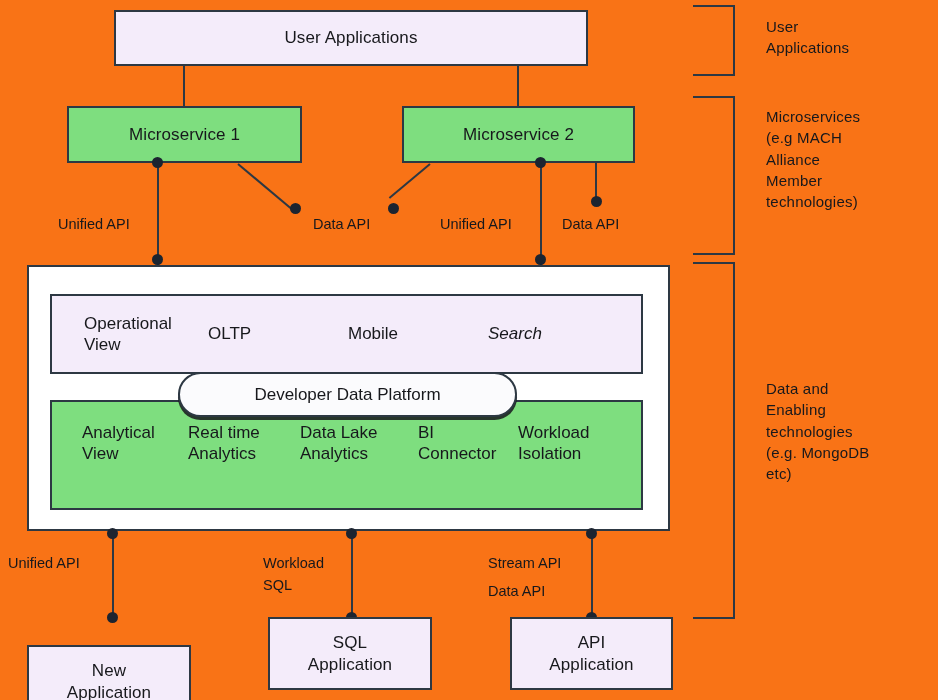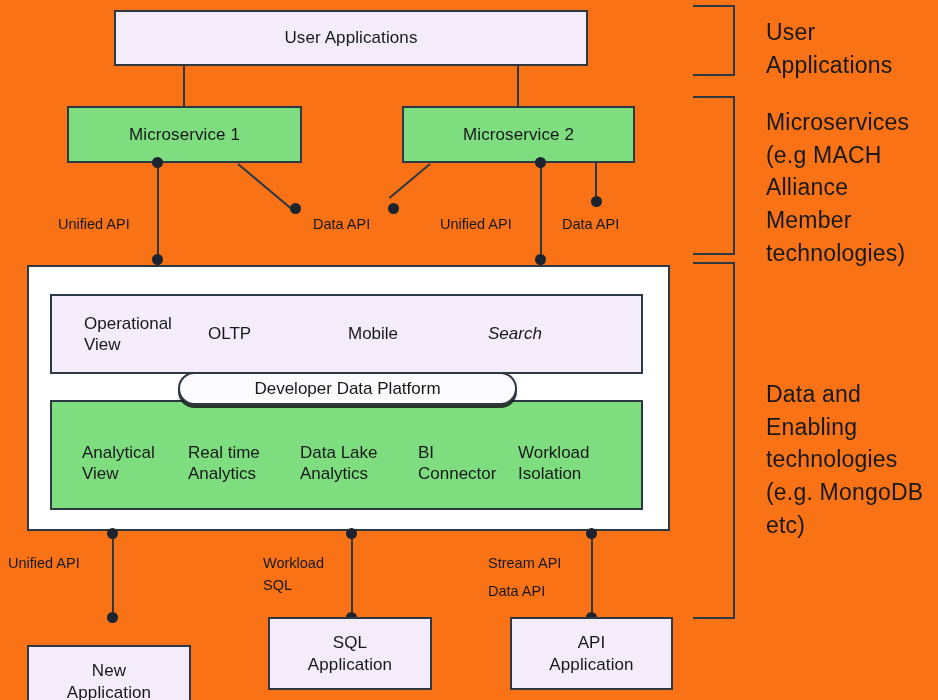--- a/index.html
+++ b/index.html
@@ -101,21 +101,21 @@
     position: absolute;
     box-sizing: border-box;
     border: 2px solid #2d3843;
     border-left: none;
     background: transparent;
   }
 
   
   .caption {
     position: absolute;
-    font-size: 23px;
+    font-size: 15px;
     line-height: 1.42;
     color: #17181c;
     white-space: pre-line;
     letter-spacing: .2px;
   }
 
   
   .edge-label {
     position: absolute;
     font-size: 14.5px;
@@ -169,34 +169,34 @@
   <div class="container-box" style="left:27px; top:265px; width:643px; height:266px;"></div>
 
   <div class="cap-row purple" style="left:50px; top:294px; width:593px; height:80px;">
     <span class="cap" style="margin-left:32px; width:120px;">Operational
 View</span>
     <span class="cap" style="margin-left:4px; width:140px;">OLTP</span>
     <span class="cap" style="width:140px;">Mobile</span>
     <span class="cap" style="width:130px;font-style:italic;">Search</span>
   </div>
 
-  <div class="cap-row green" style="left:50px; top:400px; width:593px; height:110px; align-items:flex-end;">
+  <div class="cap-row green" style="left:50px; top:400px; width:593px; height:110px; align-items:center;">
     <span class="cap" style="margin-left:30px; width:106px; margin-bottom:24px;">Analytical
 View</span>
     <span class="cap" style="width:112px; margin-bottom:24px;">Real time
 Analytics</span>
     <span class="cap" style="width:118px; margin-bottom:24px;">Data Lake
 Analytics</span>
     <span class="cap" style="width:100px; margin-bottom:24px;">BI
 Connector</span>
     <span class="cap" style="width:115px; margin-bottom:24px;">Workload
 Isolation</span>
   </div>
 
-  <div class="pill" style="left:178px; top:372px; width:339px; height:33px;align-items:center;">
+  <div class="pill" style="left:178px; top:372px; width:339px; height:45px;align-items:center;">
     <span>Developer Data Platform</span>
   </div>
 
   <div class="conn-line" style="left:112px; top:531px; width:2px; height:88px;"></div>
   <div class="dot" style="left:107px; top:528px;"></div>
   <div class="dot" style="left:107px; top:612px;"></div>
   <div class="edge-label" style="left:8px; top:553px;">Unified API</div>
 
   <div class="conn-line" style="left:351px; top:531px; width:2px; height:88px;"></div>
   <div class="dot" style="left:346px; top:528px;"></div>

